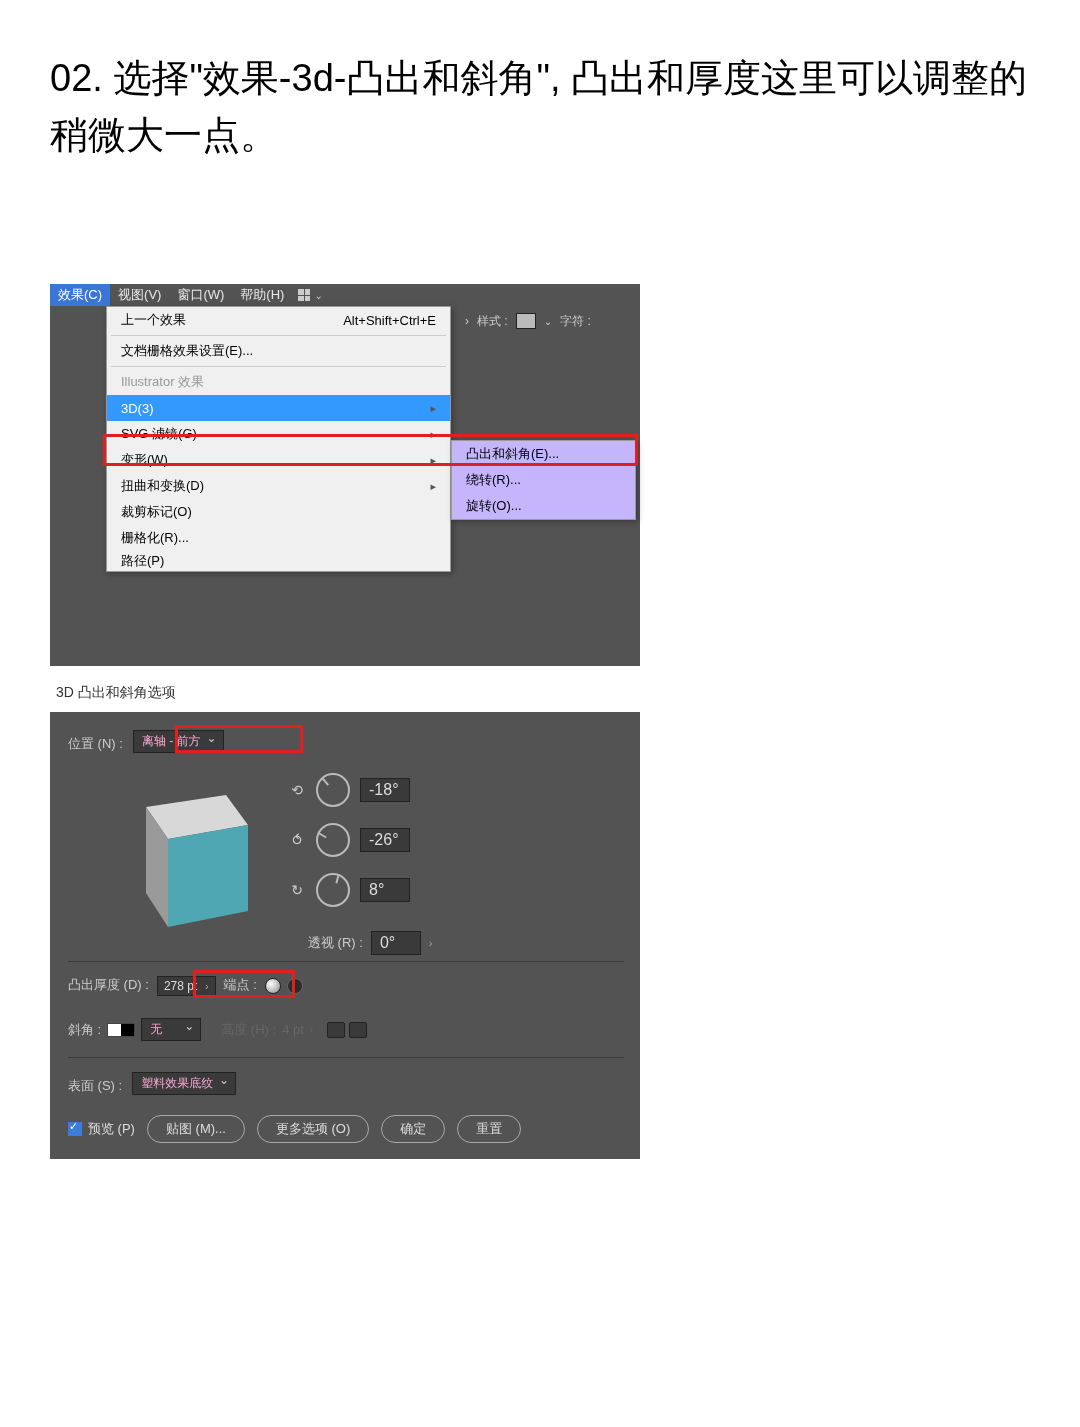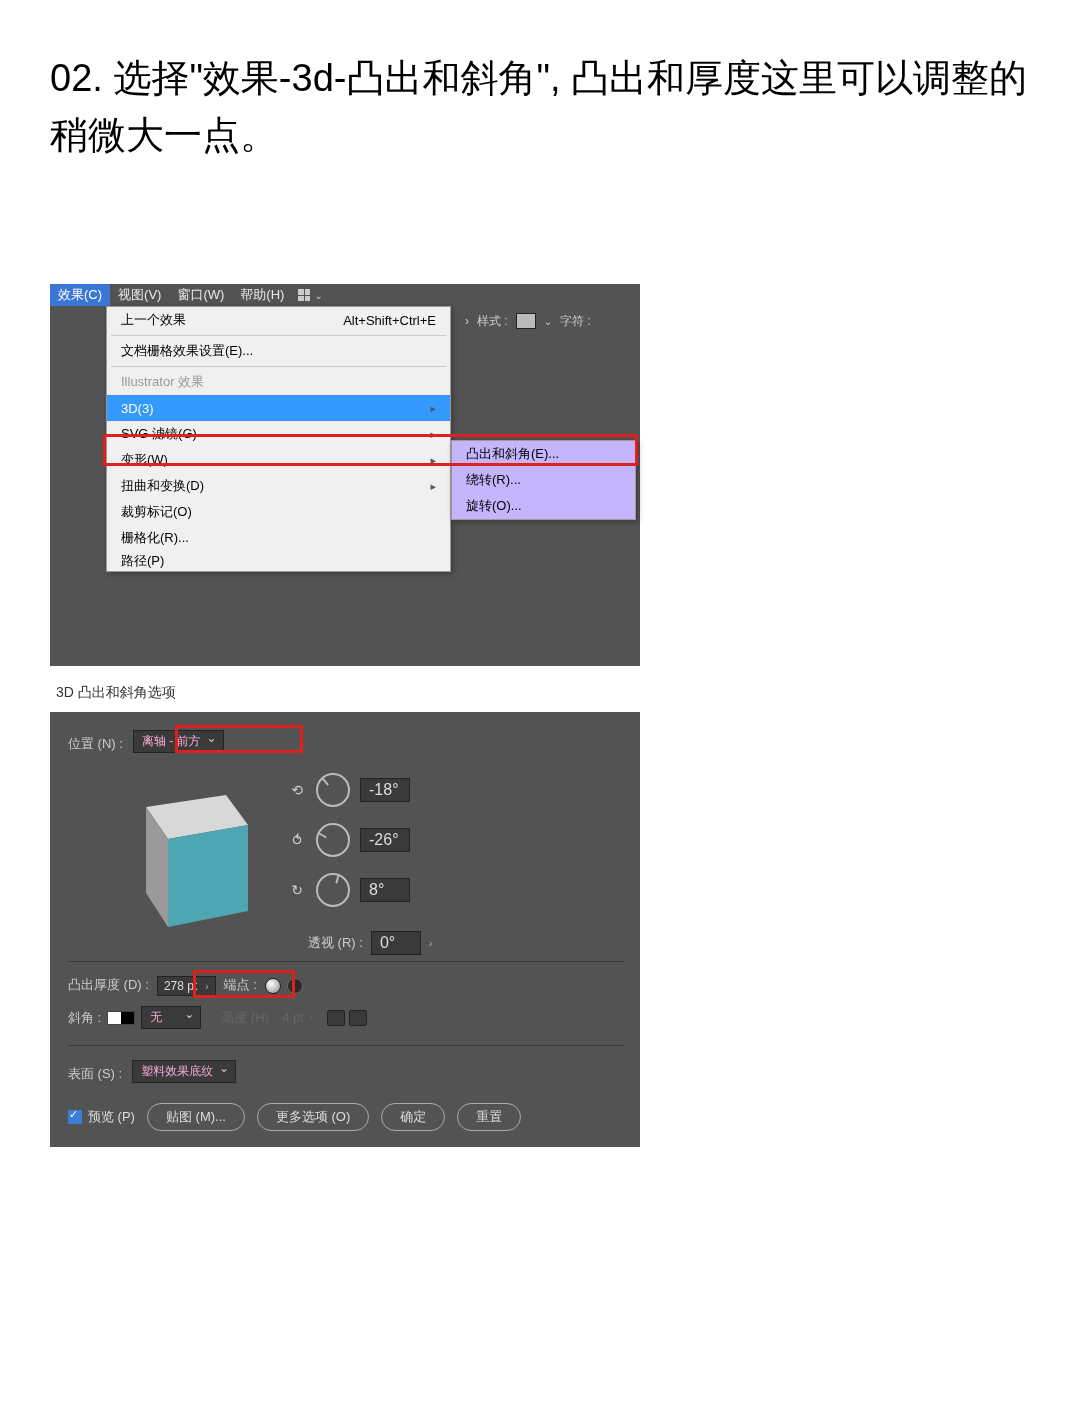--- a/index.html
+++ b/index.html
@@ -46,21 +46,21 @@
 .section-head{color:#ccc;margin-top:20px;margin-bottom:10px;font-size:13px}
 .hr{height:1px;background:#3a3a3a;margin:6px 0 14px 0}
 .hr2{height:1px;background:#3a3a3a;margin:16px 0 14px 0}
 .depth-row{display:flex;gap:8px}
 .depth-box{background:#3a3a3a;border:1px solid #222;padding:2px 6px;color:#ddd;font-size:12px;display:flex;align-items:center;gap:8px}
 .depth-box .chev2{color:#aaa;font-size:10px}
 .redbox3{position:absolute;left:143px;width:102px;height:28px;border:3px solid #e02020;pointer-events:none;margin-top:-26px}
 .cap{display:flex;align-items:center;gap:6px}
 .cap .c1{width:16px;height:16px;border-radius:50%;background:radial-gradient(circle at 35% 35%,#fff,#888);border:1px solid #222}
 .cap .c2{width:16px;height:16px;border-radius:50%;background:#2a2a2a;border:1px solid #666}
-.bevel-row{display:flex;align-items:center;gap:6px;margin-top:10px}
+.bevel-row{display:flex;align-items:center;gap:6px;margin-top:22px}
 .bevel-sw{width:28px;height:14px;background:linear-gradient(90deg,#fff 50%,#000 50%);border:1px solid #444}
 .bevel-icons{display:flex;gap:4px;margin-left:8px}
 .bevel-icons .bi{width:18px;height:16px;background:#3a3a3a;border:1px solid #222;border-radius:2px}
 .dim{color:#666}
 .buttons{display:flex;align-items:center;gap:12px;margin-top:20px}
 .chk{display:flex;align-items:center;gap:6px}
 .chk .box{width:14px;height:14px;background:#3b7dd8;position:relative}
 .chk .box:after{content:"✓";color:#fff;font-size:11px;position:absolute;left:1px;top:-2px}
 .btn{border:1px solid #aaa;border-radius:18px;padding:4px 18px;color:#ddd;font-size:13px;background:transparent}
 </style>

